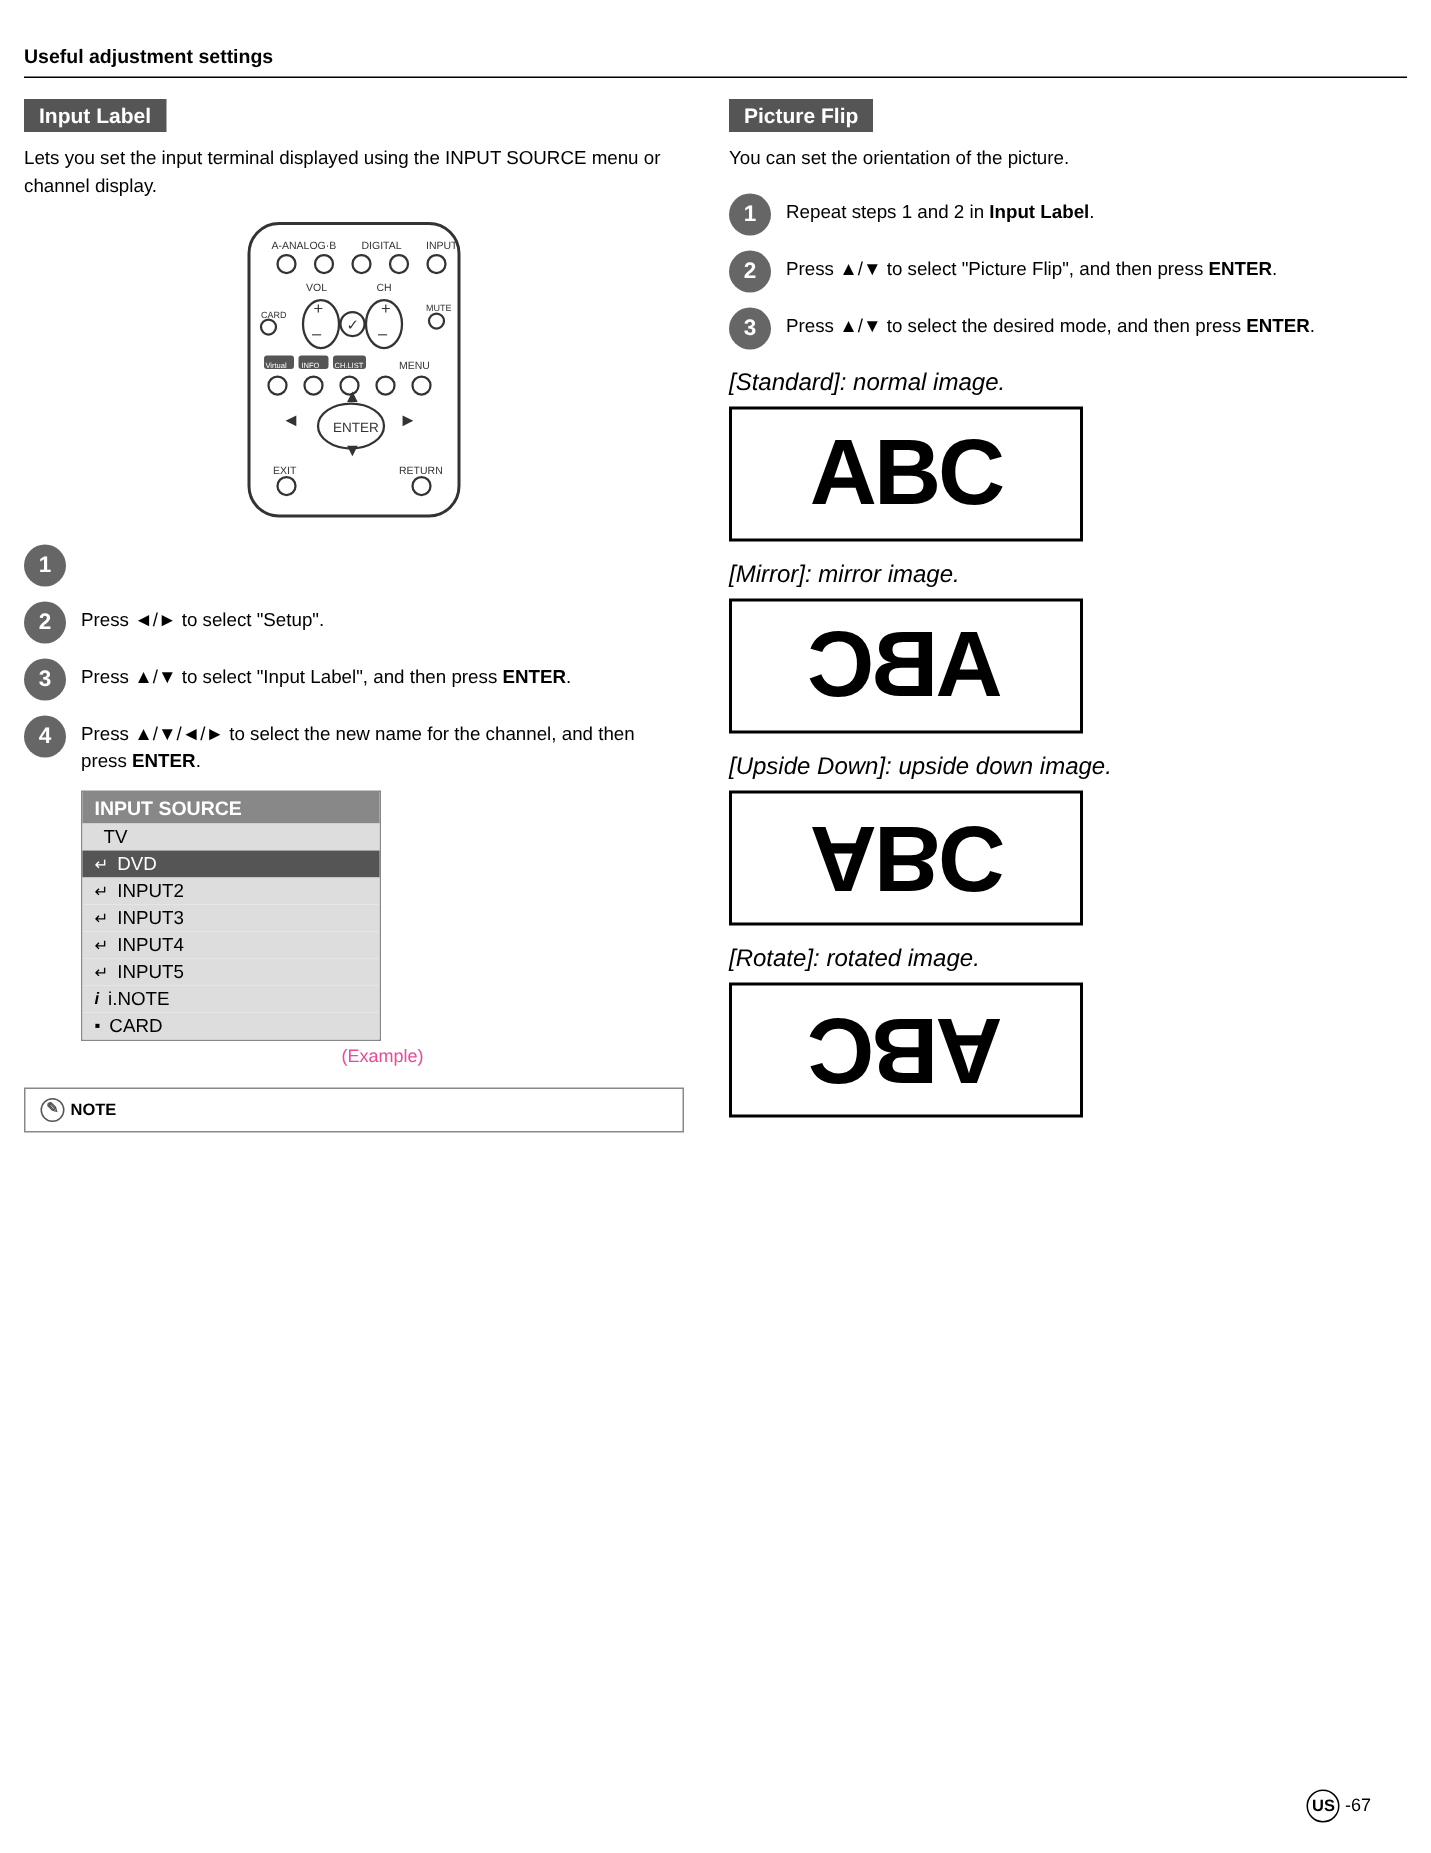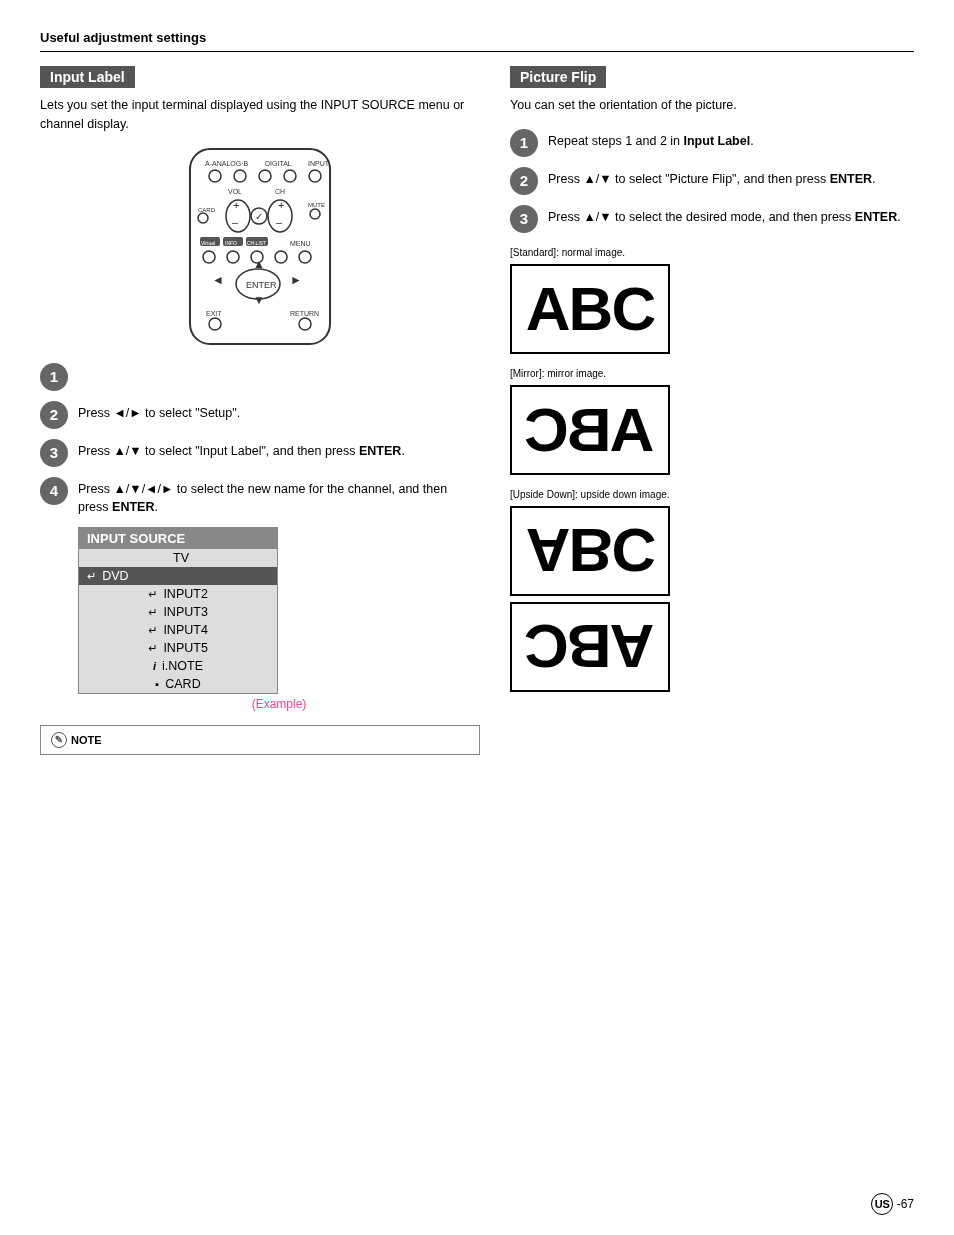--- a/index.html
+++ b/index.html
@@ -6,21 +6,21 @@
     body {
       width: 954px;
       min-height: 1235px;
       background: #fff;
       font-family: Arial, sans-serif;
       font-size: 13px;
       color: #000;
       position: relative;
     }
     .page {
-      padding: 30px 40px;
+      padding: 30px 16px;
     }
     .page-title {
       font-weight: bold;
       font-size: 13px;
       margin-bottom: 6px;
     }
     .divider {
       border: none;
       border-top: 1.5px solid #000;
       margin-bottom: 14px;
@@ -106,21 +106,20 @@
       align-items: center;
       gap: 6px;
     }
     .input-source-table .menu-row.selected {
       background: #555;
       color: #fff;
     }
     .input-source-table .menu-row.normal {
       background: #ddd;
       color: #000;
-      justify-content: center;
     }
     .menu-icon {
       font-size: 11px;
       color: inherit;
     }
     .example-label {
       text-align: center;
       font-size: 12px;
       color: #ec4899;
       margin-top: 3px;
@@ -155,26 +154,27 @@
       color: #555;
     }
     
     .pf-caption {
       font-size: 12.5px;
       margin-bottom: 14px;
       line-height: 1.5;
     }
     
     .abc-caption {
-      font-size: 10px;
+      font-size: 16px;
       margin-top: 14px;
       margin-bottom: 6px;
+      font-style: italic;
     }
     .abc-box {
-      width: 160px;
+      width: 236px;
       height: 90px;
       border: 2px solid #000;
       display: flex;
       align-items: center;
       justify-content: center;
       margin-bottom: 6px;
       background: #fff;
       overflow: hidden;
     }
     .abc-text {
@@ -385,20 +385,21 @@
         <span class="abc-text abc-mirror">ABC</span>
       </div>
 
       
       <p class="abc-caption">[Upside Down]: upside down image.</p>
       <div class="abc-box">
         <span class="abc-text abc-upsidedown">ABC</span>
       </div>
 
       
+      <p class="abc-caption">[Rotate]: rotated image.</p>
       <div class="abc-box">
         <span class="abc-text abc-rotate">ABC</span>
       </div>
     </div>
   </div>
 
   <div class="page-num">
     <span class="circle-us">US</span>
     <span>-67</span>
   </div>

